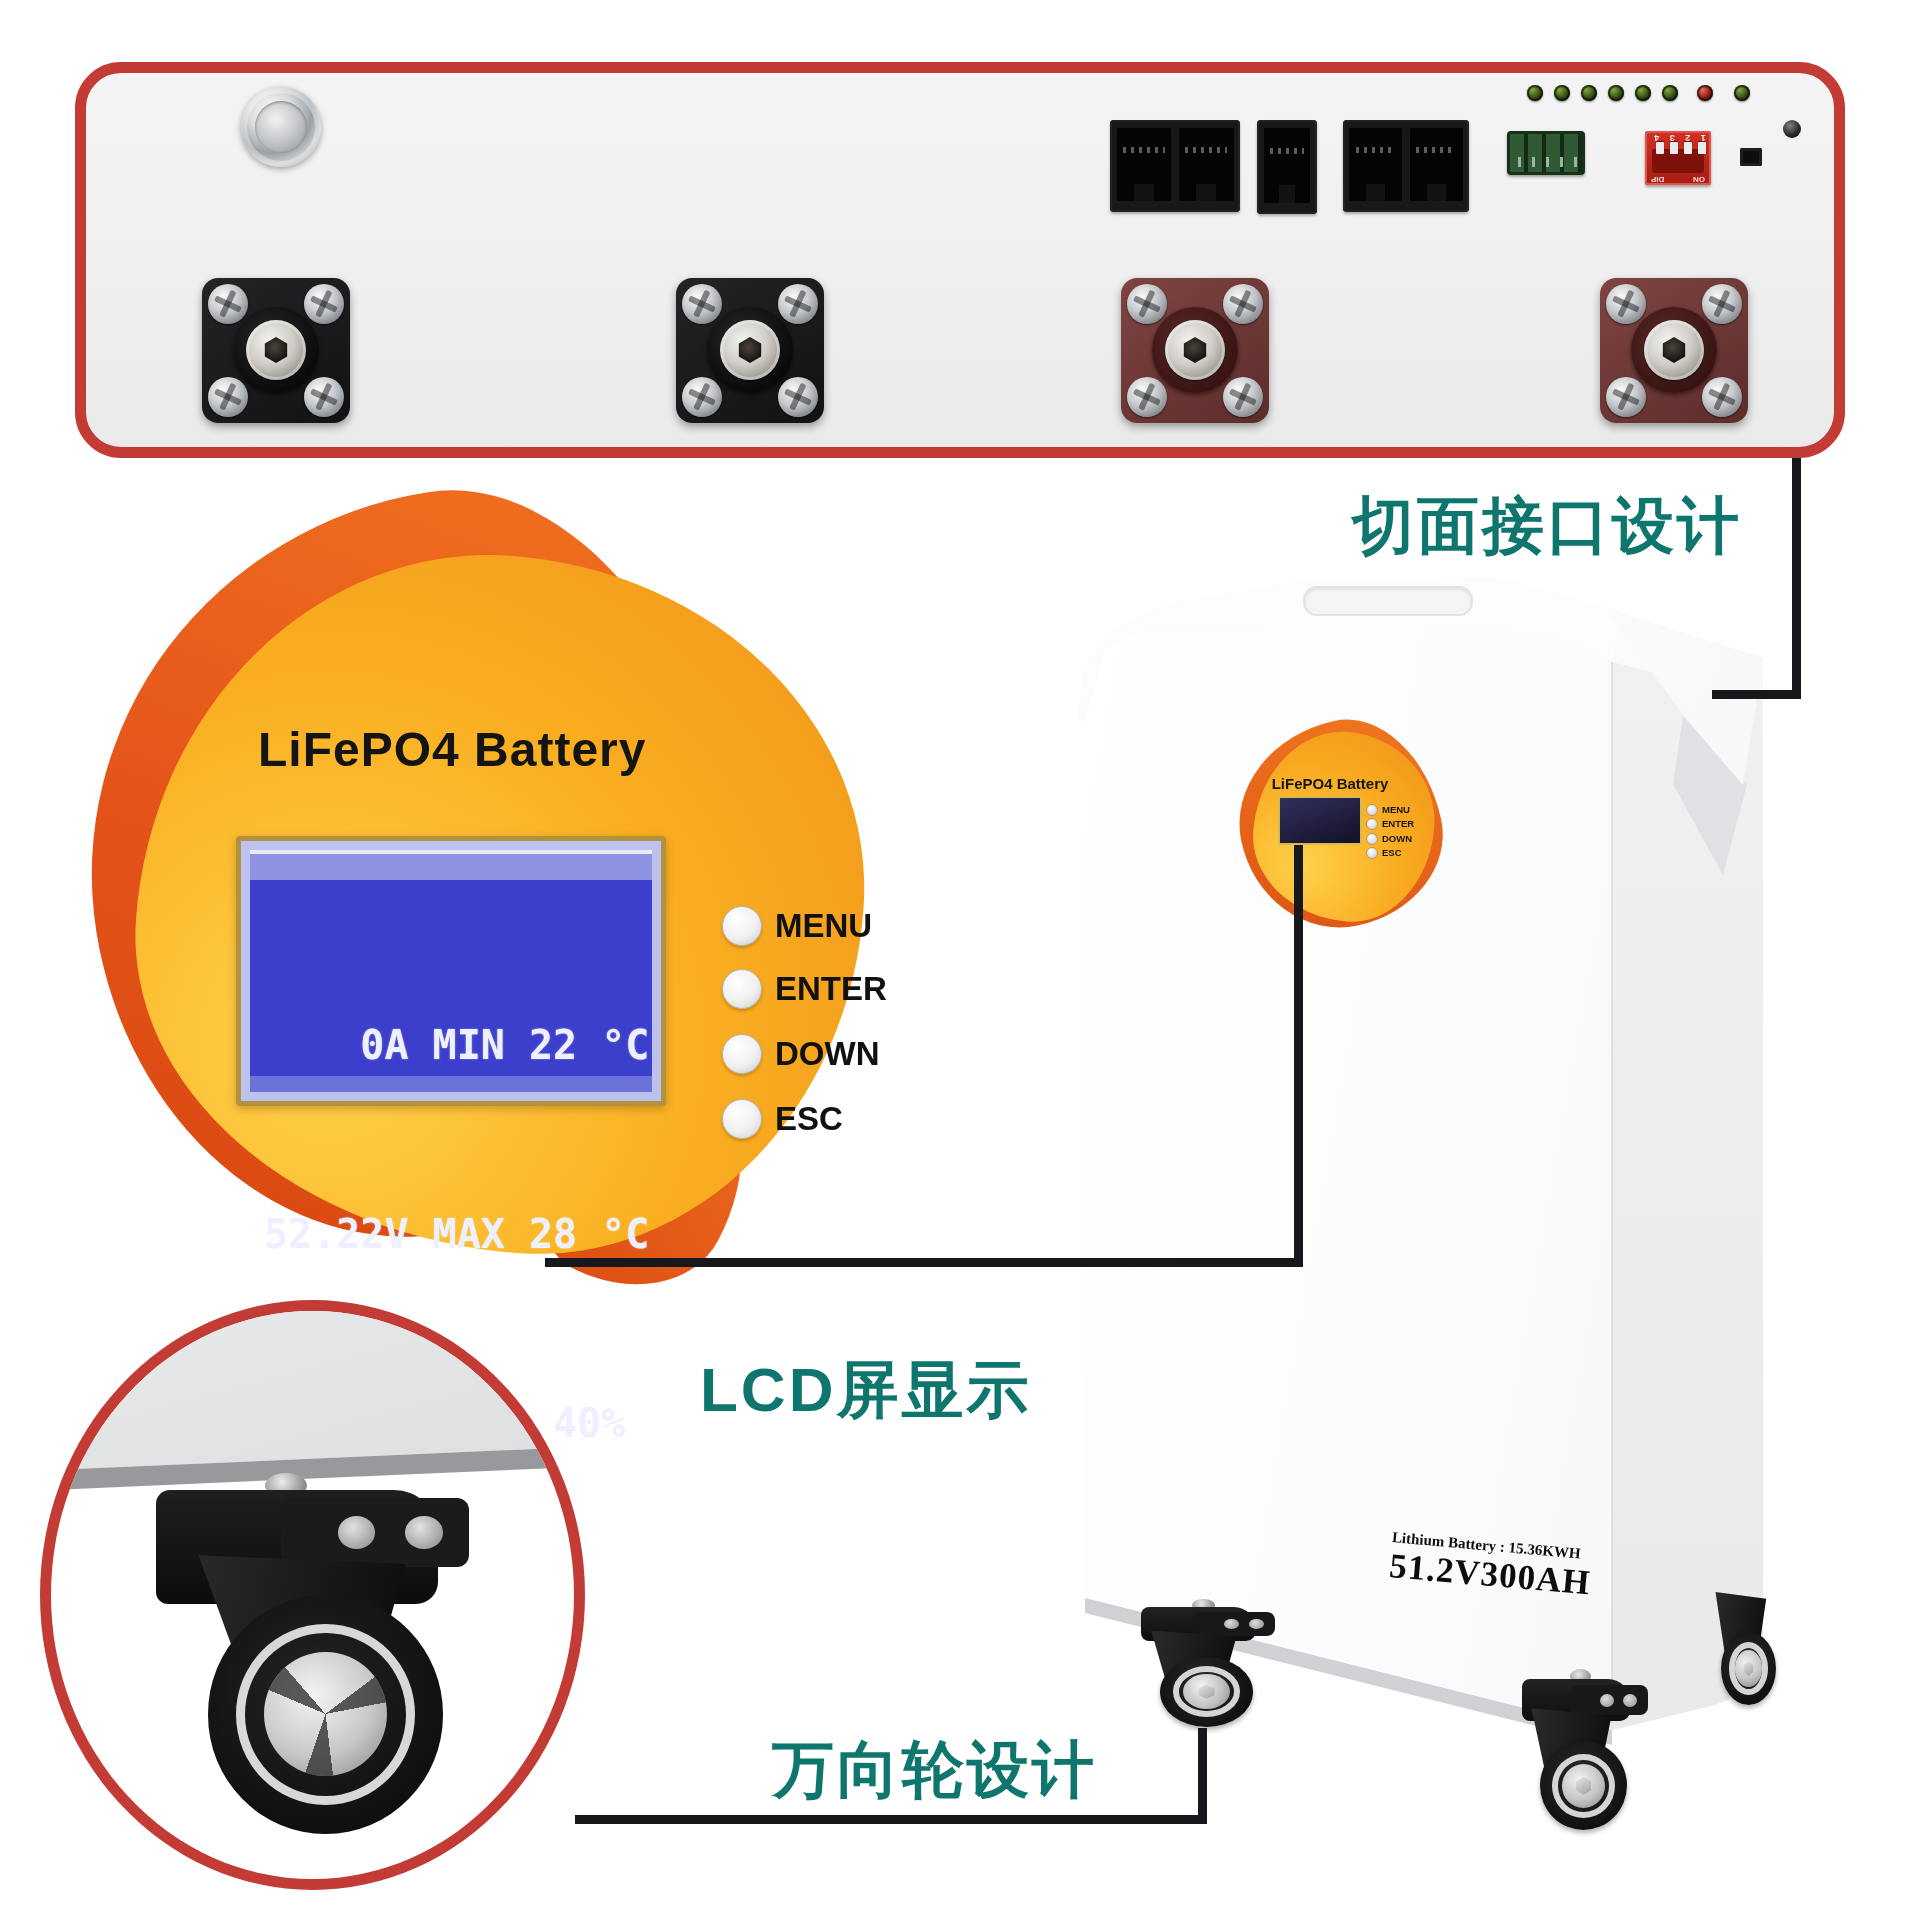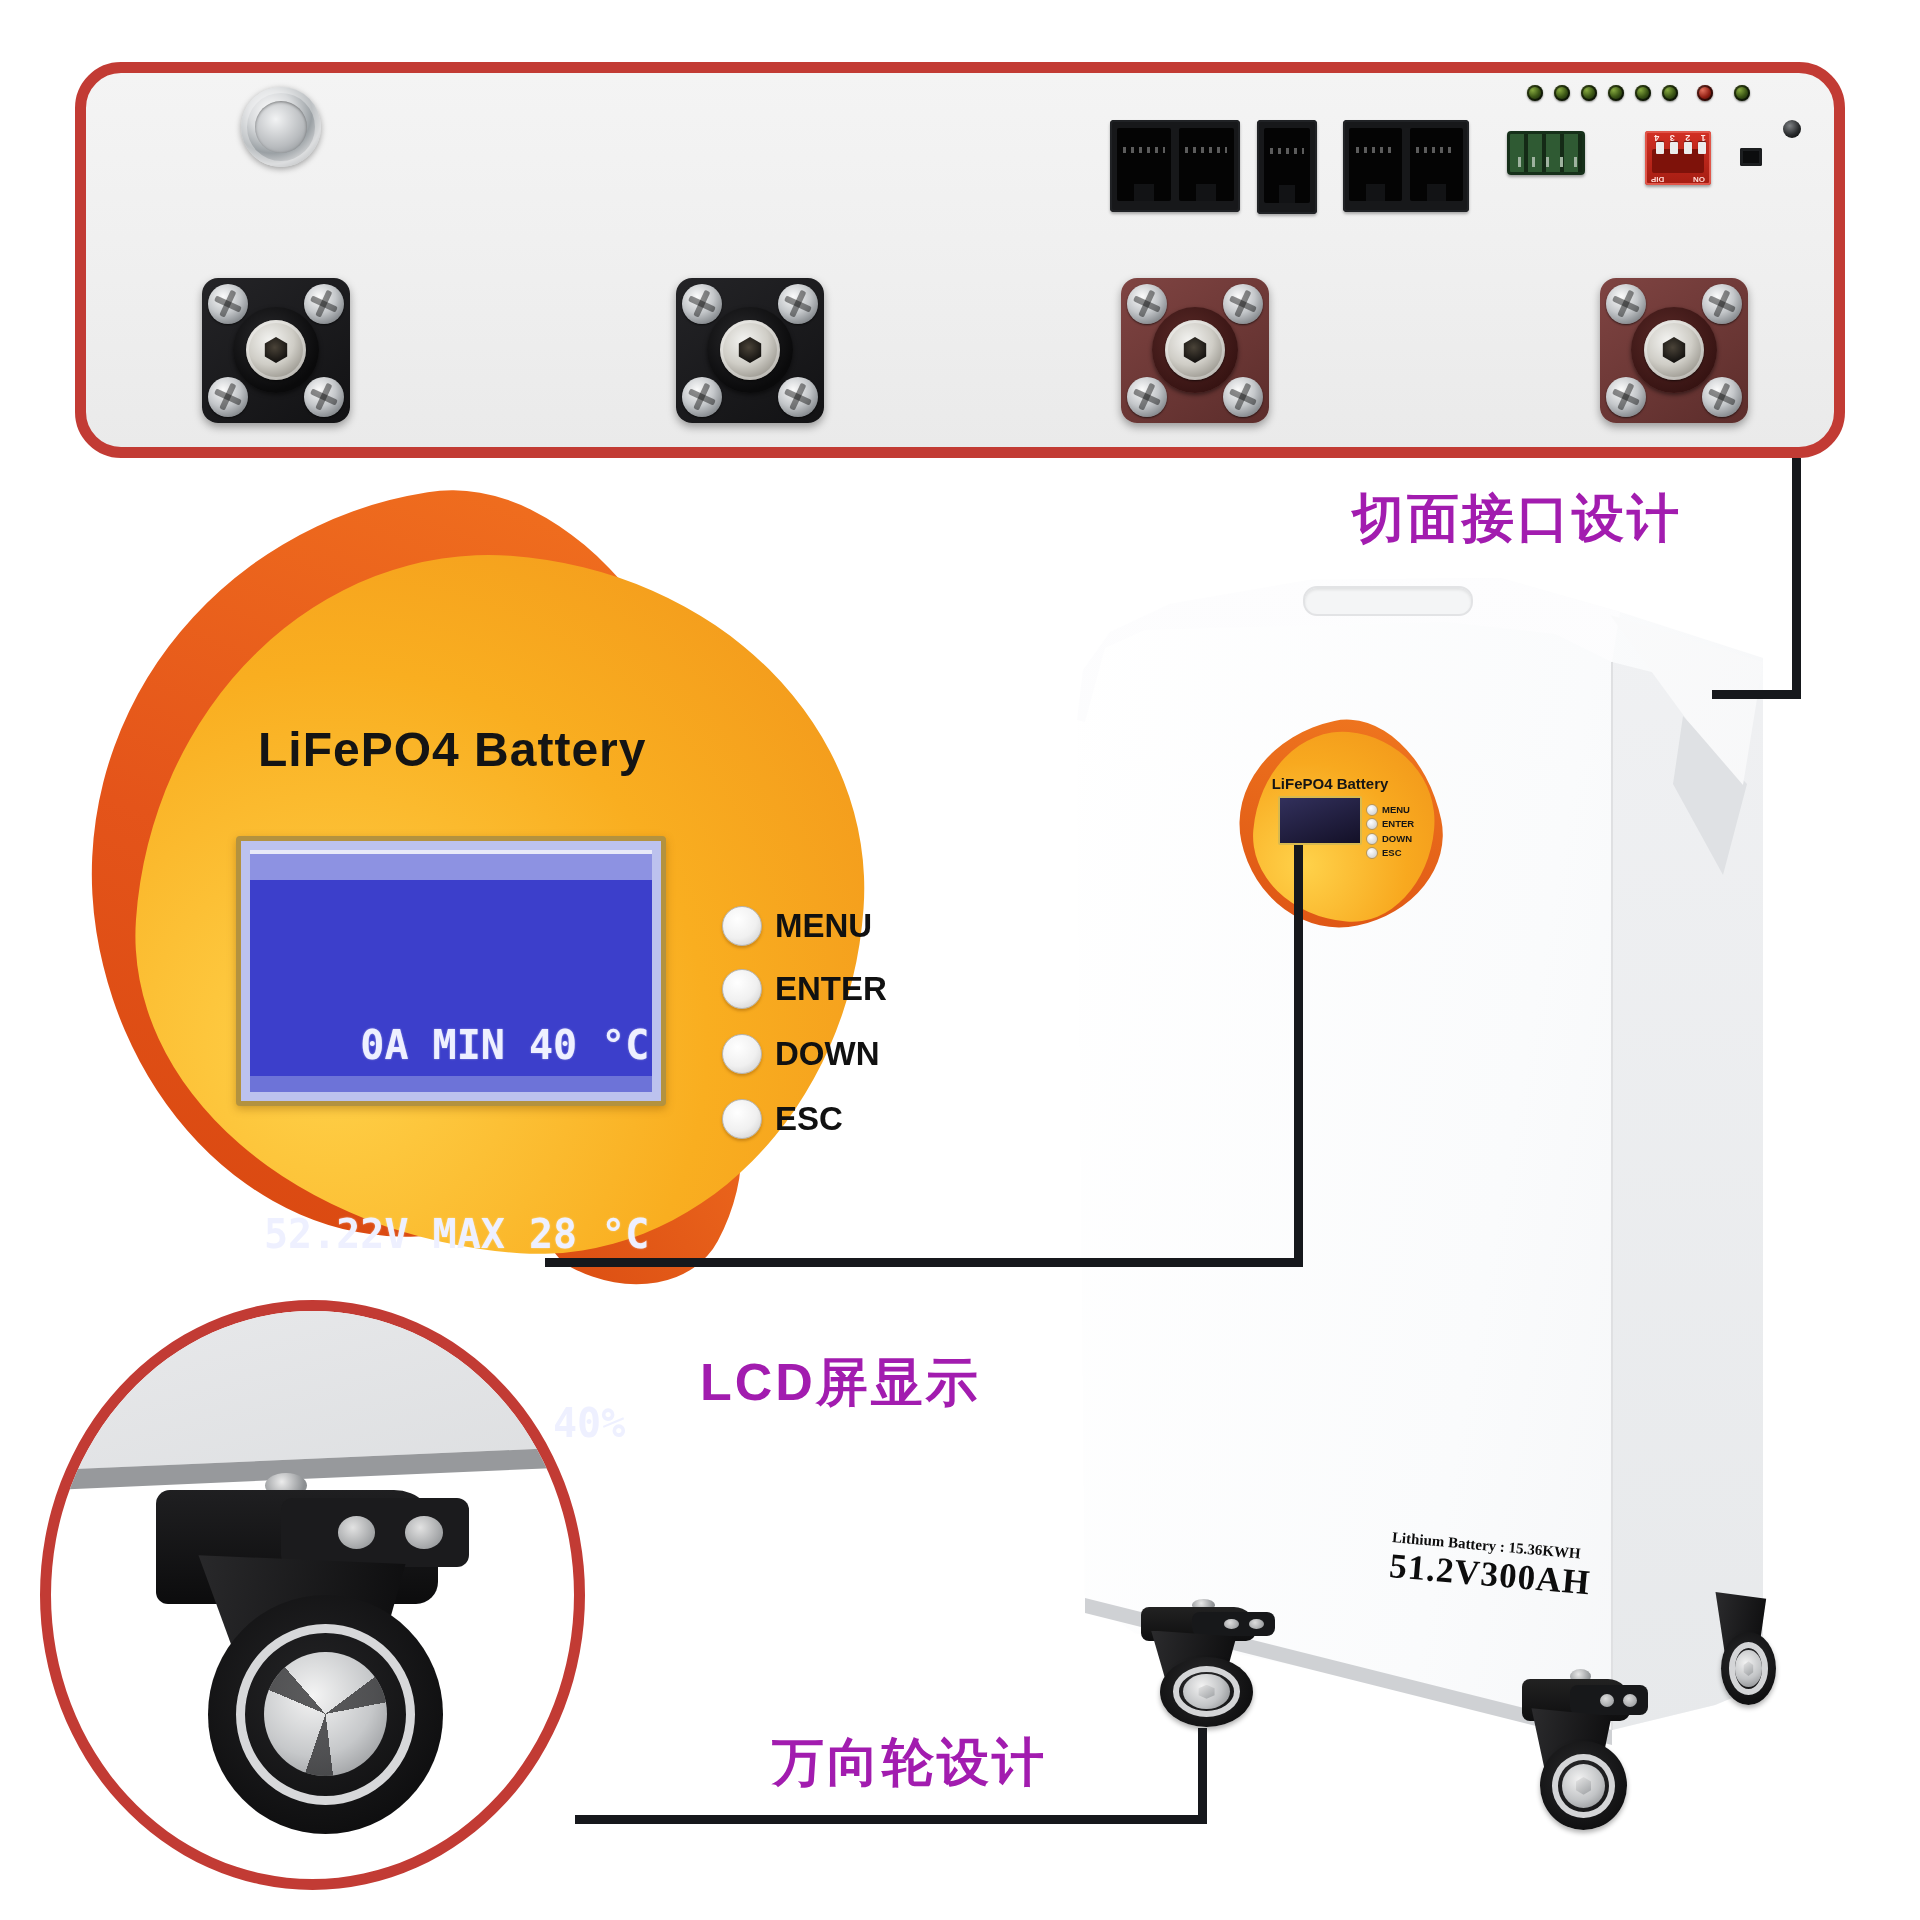--- a/index.html
+++ b/index.html
@@ -63,21 +63,21 @@
   .bterm.red .post{background:radial-gradient(circle at 42% 38%,#5b2a28,#361312 75%);}
   .bterm .ring{position:absolute;left:44px;top:42px;width:60px;height:60px;border-radius:50%;
     background:radial-gradient(circle at 40% 35%,#f4f4f2 0%,#cfcdc6 45%,#9b9890 75%,#767268 100%);
     box-shadow:inset 0 0 0 3px rgba(255,255,255,.35), 0 1px 2px rgba(0,0,0,.6);}
   .bterm .hole{position:absolute;left:61px;top:59px;width:26px;height:26px;border-radius:6px;
     background:radial-gradient(circle at 45% 40%,#4a4338,#141210 70%);
     clip-path:polygon(50% 0,93% 25%,93% 75%,50% 100%,7% 75%,7% 25%);}
 
   
   .line{background:#16181c;z-index:6;}
-  .cn-label{font-weight:700;color:#a21caf;font-size:52px;letter-spacing:3px;z-index:6;white-space:nowrap;}
+  .cn-label{font-weight:700;color:#0f766e;font-size:62px;letter-spacing:3px;z-index:6;white-space:nowrap;}
 
   
   .blob-outer{left:90px;top:498px;width:660px;height:735px;z-index:2;
     border-radius:60% 40% 55% 45% / 52% 62% 38% 48%;transform:rotate(-9deg);
     background:linear-gradient(210deg,#f2731f 0%,#e4541a 55%,#d8470f 100%);}
   .blob-tail{left:545px;top:1060px;width:195px;height:230px;z-index:2;
     border-radius:55% 45% 60% 40% / 45% 60% 40% 55%;transform:rotate(28deg);
     background:linear-gradient(210deg,#ee6a1e,#da4c12);}
   .blob-gold{left:138px;top:556px;width:725px;height:695px;z-index:3;
     border-radius:48% 52% 44% 56% / 56% 47% 53% 44%;transform:rotate(4deg);
@@ -274,21 +274,21 @@
 <div class="abs cn-label" style="left:1352px;top:484px;">切面接口设计</div>
 
 <div class="abs blob-outer"></div>
 <div class="abs blob-tail"></div>
 <div class="abs blob-gold"></div>
 <div class="abs blob-title">LiFePO4 Battery</div>
 
 <div class="abs lcd-frame">
   <div class="lcd-screen">
     <div class="lcd-text">
-      <div>    0A MIN 40 °C</div>
+      <div>    0A MIN 22 °C</div>
       <div>52.22V MAX 28 °C</div>
       <div>    0W SOC  40%</div>
     </div>
   </div>
 </div>
 
 <div class="abs blob-btn" style="left:722px;top:906px;"></div>
 <div class="abs blob-btn" style="left:722px;top:969px;"></div>
 <div class="abs blob-btn" style="left:722px;top:1034px;"></div>
 <div class="abs blob-btn" style="left:722px;top:1099px;"></div>

